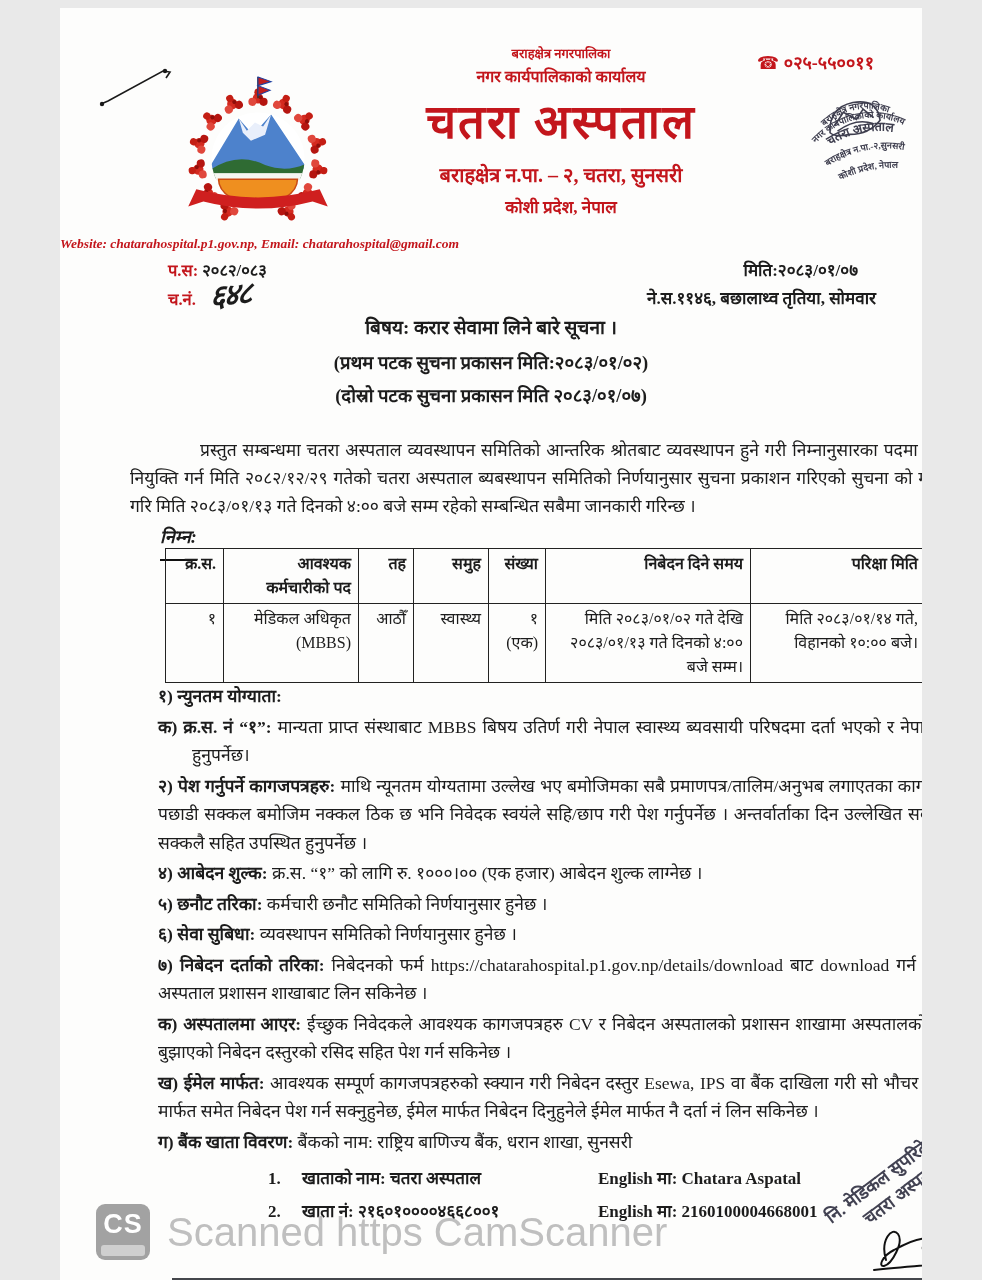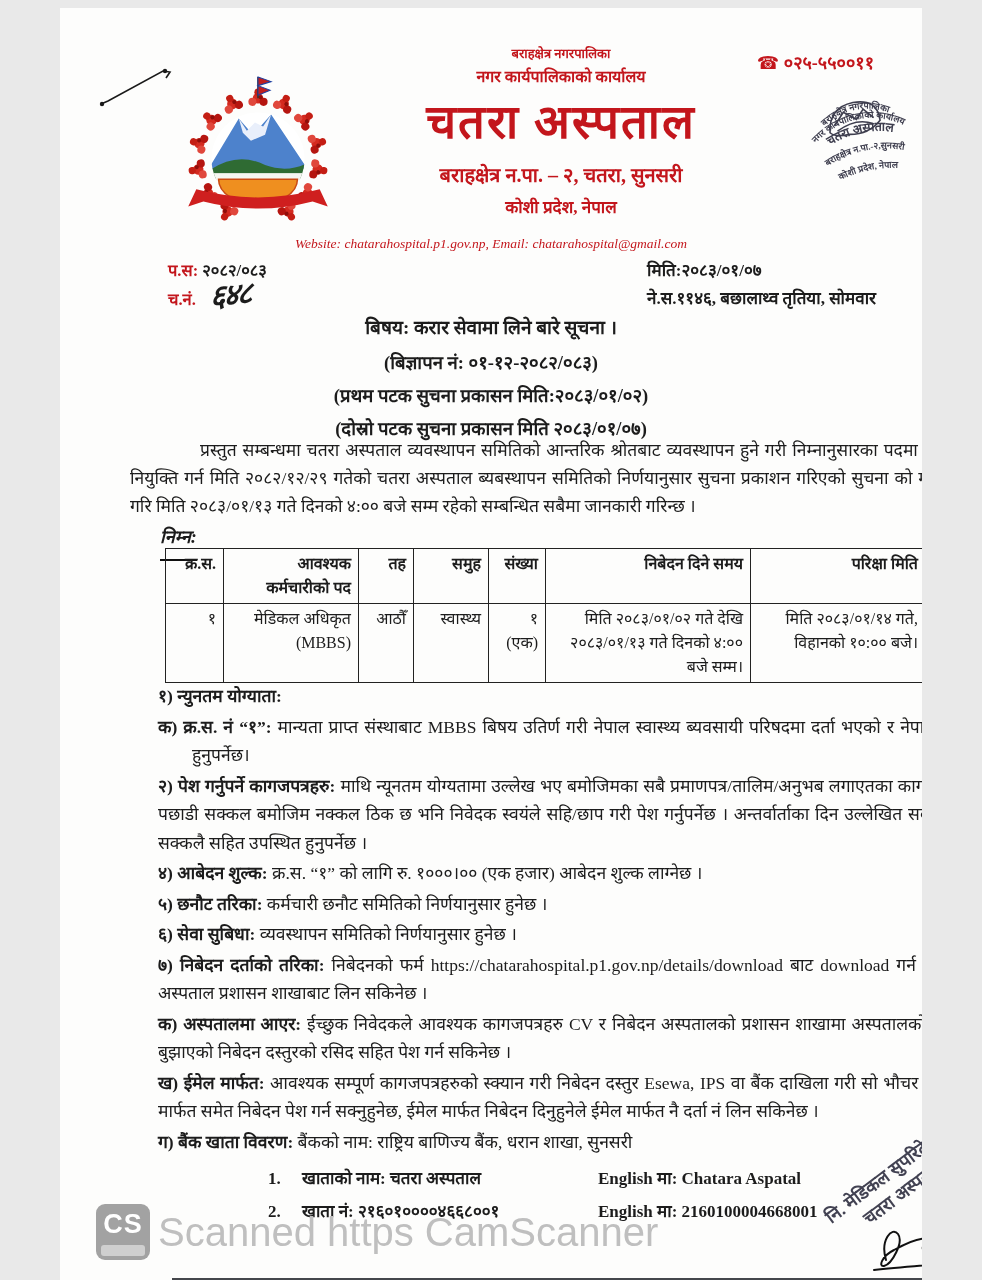--- a/index.html
+++ b/index.html
@@ -17,30 +17,30 @@
   
   .pen-mark{position:absolute;left:35px;top:52px;}
   .emblem{position:absolute;left:112px;top:64px;width:172px;height:180px;}
   .round-stamp{position:absolute;left:722px;top:78px;width:168px;height:162px;opacity:.92;}
   .header-center{position:absolute;left:241px;top:36px;width:520px;text-align:center;color:var(--red);}
   .h-muni1{font-size:13px;font-weight:bold;}
   .h-muni2{font-size:16px;font-weight:bold;margin-top:3px;}
   .h-hospital{font-size:47px;font-weight:bold;letter-spacing:2px;margin-top:8px;line-height:1.15;}
   .h-addr1{font-size:20px;font-weight:bold;margin-top:12px;}
   .h-addr2{font-size:17px;font-weight:bold;margin-top:7px;}
-  .contact-line{position:absolute;left:0;top:228px;width:100%;text-align:center;color:var(--red);
-    font-size:13.5px;font-weight:normal;font-style:italic;}
+  .contact-line{position:absolute;left:0;top:228px;width:100%;color:var(--red);
+    font-size:13.5px;font-weight:bold;font-style:italic;}
   .phone{position:absolute;right:48px;top:42px;color:var(--red);font-weight:bold;font-size:18px;text-align:right;}
   
   .ref-block{position:absolute;left:108px;top:250px;font-size:16.5px;font-weight:bold;}
   .ref-label{color:var(--red);}
   .ref-row{margin-bottom:4px;}
   .handwritten{display:inline-block;font-size:30px;font-weight:bold;font-style:italic;
     transform:rotate(-6deg) skewX(-8deg);margin-left:10px;line-height:20px;letter-spacing:-2px;}
-  .date-block{position:absolute;right:46px;top:250px;text-align:left;font-weight:bold;font-size:17px;}
+  .date-block{position:absolute;right:46px;top:250px;text-align:right;font-weight:bold;font-size:17px;}
   .date-line{margin-bottom:5px;margin-right:18px;}
   
   .subject-block{position:absolute;left:0;top:306px;width:100%;text-align:center;font-weight:bold;}
   .subj-1{font-size:19px;margin-bottom:9px;}
   .subj-2,.subj-3,.subj-4{font-size:18.5px;margin-bottom:8px;}
   
   .body-par{position:absolute;left:70px;top:428px;width:845px;font-size:17.5px;line-height:28px;
     text-align:justify;text-indent:70px;}
   .nimna{position:absolute;left:100px;top:516px;font-size:18px;font-weight:bold;font-style:italic;
     border-bottom:2.5px solid #111;padding-bottom:11px;}
@@ -57,21 +57,21 @@
   .lead{font-weight:bold;}
   .bank-rows{margin-left:110px;margin-top:6px;font-weight:bold;font-size:17px;}
   .bank-row{display:flex;line-height:33px;}
   .b-num{width:34px;}
   .b-label{width:296px;}
   
   .officer-stamp{position:absolute;left:712px;top:1150px;width:250px;transform:rotate(-37deg);
     color:var(--stamp-ink);text-align:center;font-weight:bold;font-size:18px;line-height:24px;opacity:.9;}
   .signature{position:absolute;left:812px;top:1212px;}
   
-  .footer{position:absolute;left:36px;top:1196px;display:flex;align-items:center;gap:8px;
+  .footer{position:absolute;left:36px;top:1196px;display:flex;align-items:center;gap:17px;
     font-family:"Liberation Sans",sans-serif;}
   .cs-badge{width:54px;height:56px;background:#a2a2a2;border-radius:9px;position:relative;flex:0 0 auto;}
   .cs-badge .cs-txt{position:absolute;left:0;right:0;top:5px;text-align:center;color:#fff;
     font-weight:bold;font-size:27px;letter-spacing:1px;}
   .cs-badge::after{content:"";position:absolute;left:5px;right:5px;bottom:4px;height:11px;
     background:#cfcfcf;border-radius:3px;}
   .footer-text{font-size:40px;color:var(--footer-gray);}
   .scan-edge{position:absolute;left:112px;right:0;bottom:0;height:10px;background:#44474c;}
 </style>
 </head>
@@ -172,21 +172,20 @@
       <span class="handwritten">६४८</span>
     </div>
   </div>
   <div class="date-block">
     <div class="date-line">मिति:२०८३/०१/०७</div>
     <div>ने.स.११४६, बछालाथ्व तृतिया, सोमवार</div>
   </div>
 
   <div class="subject-block">
     <div class="subj-1">बिषय: करार सेवामा लिने बारे सूचना ।</div>
-    <div class="subj-2">(बिज्ञापन नं: ०१-१२-२०८२/०८३)</div>
     <div class="subj-3">(प्रथम पटक सुचना प्रकासन मिति:२०८३/०१/०२)</div>
     <div class="subj-4">(दोस्रो पटक सुचना प्रकासन मिति २०८३/०१/०७)</div>
   </div>
 
   <div class="body-par">प्रस्तुत सम्बन्धमा चतरा अस्पताल व्यवस्थापन समितिको आन्तरिक श्रोतबाट व्यवस्थापन हुने गरी निम्नानुसारका पदमा कर्मचारी नियुक्ति गर्न मिति २०८२/१२/२९ गतेको चतरा अस्पताल ब्यबस्थापन समितिको निर्णयानुसार सुचना प्रकाशन गरिएको सुचना को म्याद थप गरि मिति २०८३/०१/१३ गते दिनको ४:०० बजे सम्म रहेको सम्बन्धित सबैमा जानकारी गरिन्छ ।</div>
   <div class="nimna">निम्न:</div>
 
   <div class="vtable-wrap">
     <table>
       <colgroup>

